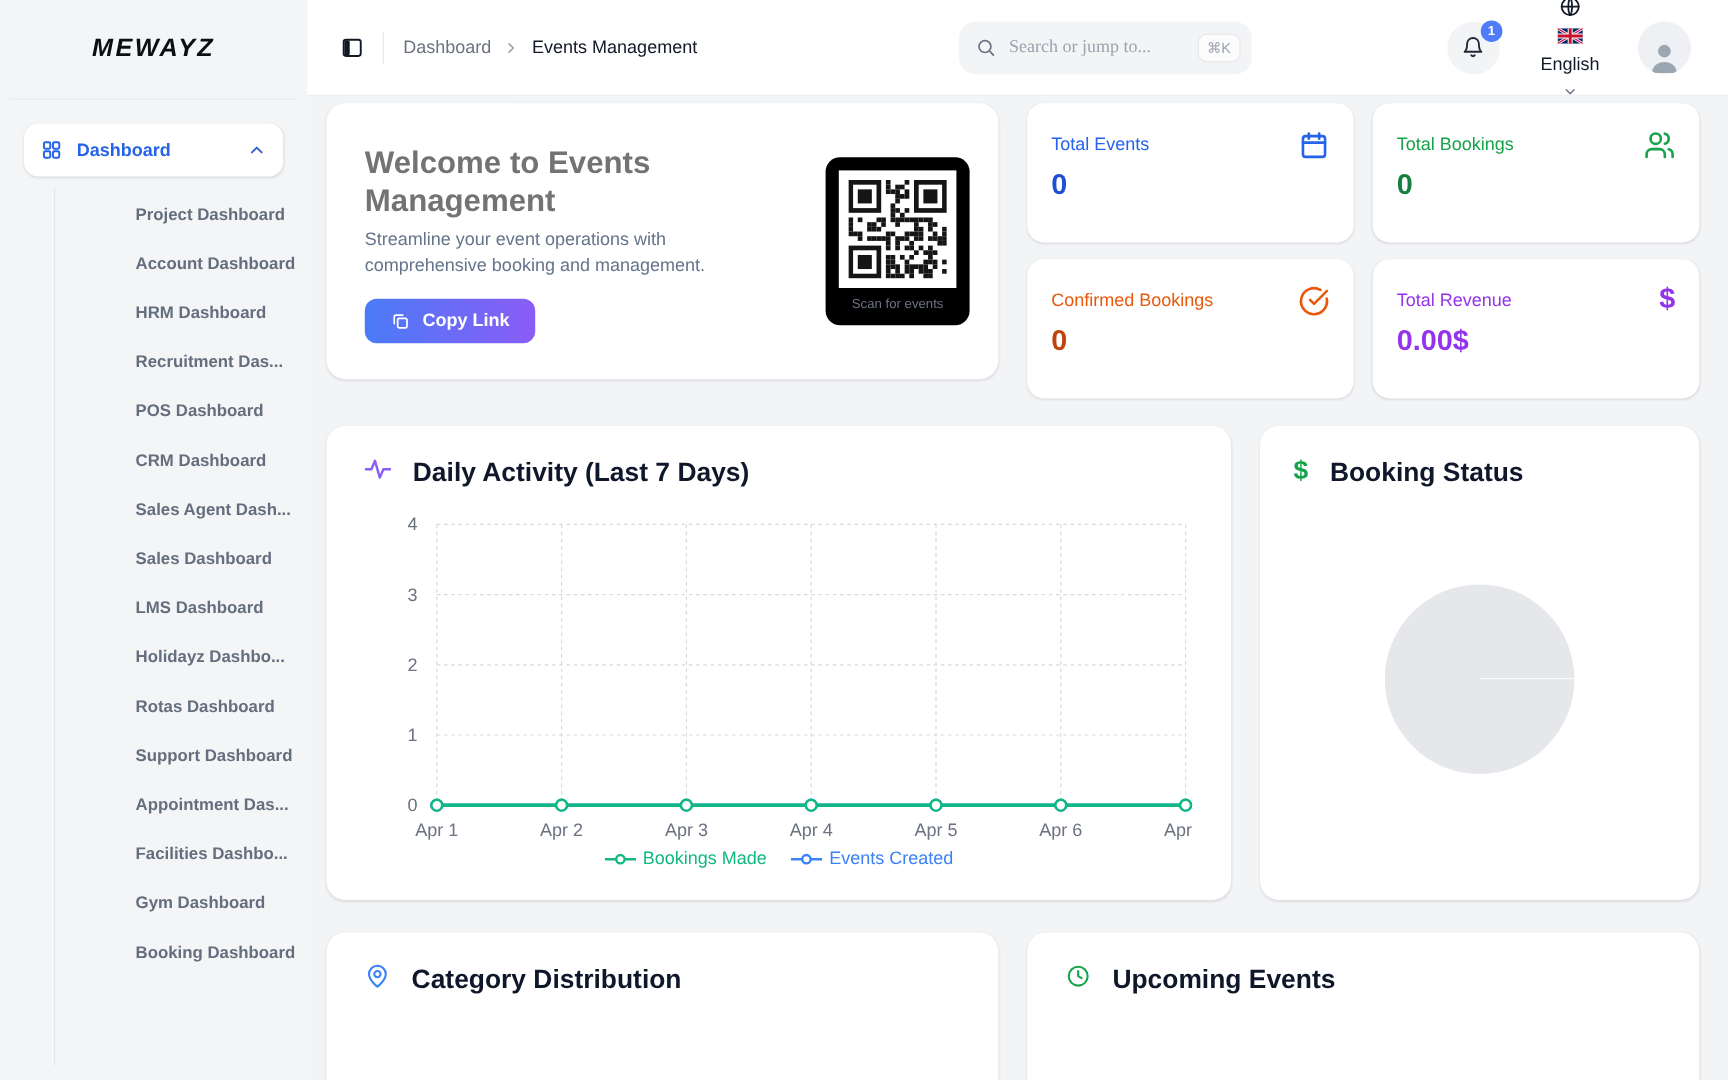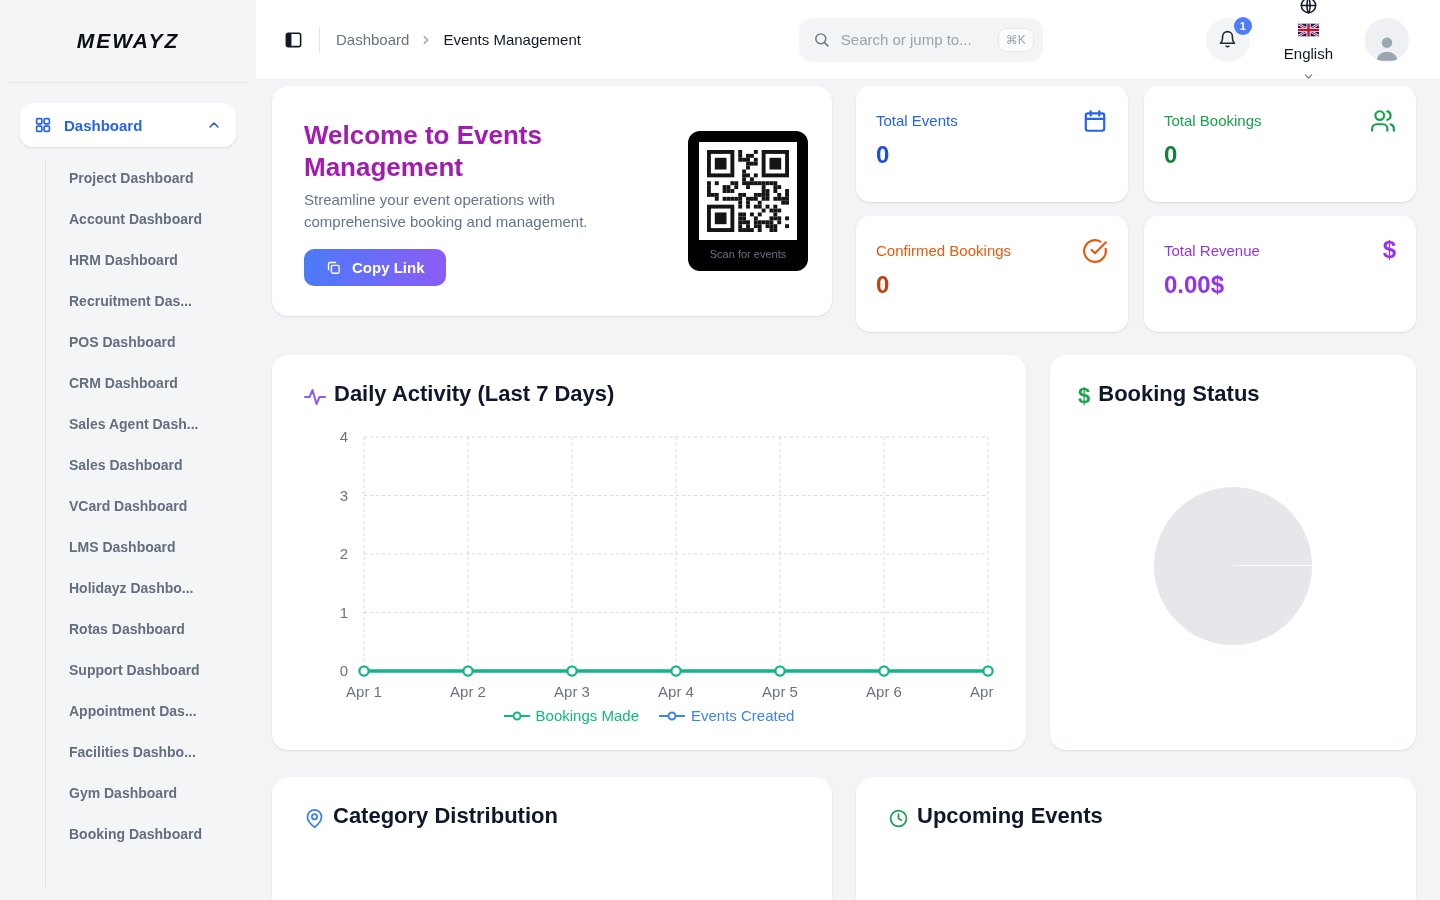--- a/index.html
+++ b/index.html
@@ -16,68 +16,68 @@
   .logo-wrap { height:83px; display:flex; align-items:center; justify-content:center; margin:0 8px; border-bottom:1px solid #e7e9ec; }
   .logo { font-size:21px; font-weight:800; font-style:italic; letter-spacing:2px; color:#0b0f14; }
   .pill {
     margin:20px 20px 4px; background:#fff; border-radius:12px; height:44px;
     display:flex; align-items:center; padding:0 14px; gap:12px;
     box-shadow:0 1px 2px rgba(16,24,40,.07), 0 1px 3px rgba(16,24,40,.05); cursor:pointer;
   }
   .pill-label { color:#2563eb; font-weight:700; font-size:15px; flex:1; }
   .side-list { list-style:none; margin:6px 0 0; padding:0; position:relative; flex:1; overflow:hidden; }
   .side-list::before { content:""; position:absolute; left:45px; top:0; bottom:12px; width:1px; background:#e3e6ea; }
-  .side-item { height:41px; display:flex; align-items:center; padding-left:69px; font-size:14px; font-weight:700; color:#646e7e; cursor:pointer; white-space:nowrap; }
+  .side-item { height:41px; display:flex; align-items:center; padding-left:69px; font-size:14px; font-weight:700; color:#646e7e; cursor:pointer; white-space:nowrap;margin-left:44px; }
 
   
   .main { flex:1; min-width:0; display:flex; flex-direction:column; }
   .topbar { height:80px; flex:none; background:#fff; border-bottom:1px solid #edeff2; display:flex; align-items:center; padding:0 31px 0 28px; }
   .icon-btn { background:none; border:none; padding:0; cursor:pointer; display:flex; align-items:center; }
   .tb-divider { width:1px; height:26px; background:#e5e7eb; margin:0 16px; }
   .crumbs { display:flex; align-items:center; gap:10px; font-size:15px; }
   .crumb-parent { color:#6b7280; }
   .crumb-current { color:#111827; font-weight:500; }
   .search {
     margin-left:auto; width:244px; height:44px; background:#f3f4f6; border-radius:14px;
     display:flex; align-items:center; gap:9px; padding:0 9px 0 14px;
   }
-  .search input { flex:1; min-width:0; border:none; background:transparent; outline:none; font-size:15px; color:#374151; font-family:Liberation Sans, sans-serif; }
+  .search input { flex:1; min-width:0; border:none; background:transparent; outline:none; font-size:15px; color:#374151; font-family:Liberation Serif, serif; }
   .search input::placeholder { color:#9aa3af; }
   .kbd { background:#fcfcfd; border:1px solid #e6e8eb; border-radius:8px; padding:4px 7px; font-size:12px; color:#9aa3af; }
   .bell-btn { margin-left:163px; position:relative; width:44px; height:44px; border-radius:50%; background:#f3f4f6; border:none; display:flex; align-items:center; justify-content:center; cursor:pointer; }
   .badge { position:absolute; top:-1px; right:-2px; min-width:18px; height:18px; border-radius:9px; background:#4f7df9; color:#fff; font-size:11px; font-weight:700; display:flex; align-items:center; justify-content:center; }
   .lang { margin-left:28px; display:flex; align-items:center; gap:8px; background:none; border:none; cursor:pointer; font-family:inherit;flex-direction:column; }
   .lang-label { font-size:15px; color:#111827; font-weight:500; }
   .avatar { margin-left:26px; width:44px; height:44px; border-radius:50%; background:#eef0f3; border:none; cursor:pointer; display:flex; align-items:flex-end; justify-content:center; overflow:hidden; }
 
   
   .content { flex:1; padding:6px 24px 0 16px; overflow:hidden; }
   .page-title { font-size:20px; font-weight:800; color:#111827; margin:4px 0 19px; }
   .row { display:flex; gap:24px; }
   .row1 { margin-bottom:23px; }
   .row2 { margin-bottom:27px; }
   .card { background:#fff; border-radius:16px; box-shadow:0 1px 2px rgba(16,24,40,.05), 0 1px 3px rgba(16,24,40,.05); }
 
   .welcome { width:560px; height:230px; position:relative; padding:34px 32px; }
-  .welcome h2 { margin:0; font-size:26px; line-height:1.22; font-weight:800; color:#a21caf; width:310px; }
+  .welcome h2 { margin:0; font-size:26px; line-height:1.22; font-weight:800; color:#737373; width:310px; }
   .welcome p { margin:6px 0 0; font-size:15px; line-height:1.42; color:#64748b; width:320px; }
   .copy-btn { margin-top:17px; display:inline-flex; align-items:center; gap:10px; border:none; color:#fff; font-size:15px; font-weight:600; padding:10px 21px; border-radius:10px; cursor:pointer; font-family:inherit; }
   .qr-panel { position:absolute; right:24px; top:45px; width:120px; height:140px; background:#000000; border-radius:12px; display:flex; flex-direction:column; align-items:center; padding-top:11px; }
   .qr-box { width:98px; height:98px; background:#fff; display:flex; align-items:center; justify-content:center; }
   .qr-caption { font-size:11px; color:#6b7280; margin-top:8px; }
 
   .stats { width:560px; display:grid; grid-template-columns:272px 272px; grid-auto-rows:116px; gap:14px 16px; }
   .stat-card { position:relative; padding:26px 20px; border-radius:14px; }
   .stat-label { font-size:15px; font-weight:500; color:var(--c); }
   .stat-value { margin-top:12px; font-size:24px; font-weight:800; color:var(--cv); }
   .stat-icon { position:absolute; top:22px; right:20px; display:flex; }
   .dollar-glyph { font-size:24px; font-weight:600; line-height:1; color:var(--c); }
 
   .daily { width:754px; height:395px; padding:26px 32px; }
-  .card-title-row { display:flex; align-items:flex-end; gap:8px; }
+  .card-title-row { display:flex; align-items:flex-start; gap:18px; }
   .card-title { font-size:22px; font-weight:800; color:#0f172a; }
   .chart-svg { margin-top:8px; display:block; }
   .legend { display:flex; justify-content:center; gap:20px; margin-top:0; font-size:15px; }
   .legend-item { display:flex; align-items:center; gap:6px; font-weight:500; }
 
   .booking { flex:1; height:395px; padding:26px 28px; display:flex; flex-direction:column; }
   .pie-wrap { flex:1; display:flex; align-items:center; justify-content:center; }
   .pie { width:158px; height:158px; border-radius:50%; position:relative; }
   .pie::after { content:""; position:absolute; left:50%; top:50%; width:50%; height:1.5px; margin-top:-0.75px; background:rgba(255,255,255,.75); }
 
@@ -126,23 +126,20 @@
           <span>POS Dashboard</span>
         </li>
         <li class="side-item">
           <span>CRM Dashboard</span>
         </li>
         <li class="side-item">
           <span>Sales Agent Dash...</span>
         </li>
         <li class="side-item">
           <span>Sales Dashboard</span>
-        </li>
-        <li class="side-item">
-          <span>VCard Dashboard</span>
         </li>
         <li class="side-item">
           <span>LMS Dashboard</span>
         </li>
         <li class="side-item">
           <span>Holidayz Dashbo...</span>
         </li>
         <li class="side-item">
           <span>Rotas Dashboard</span>
         </li>

